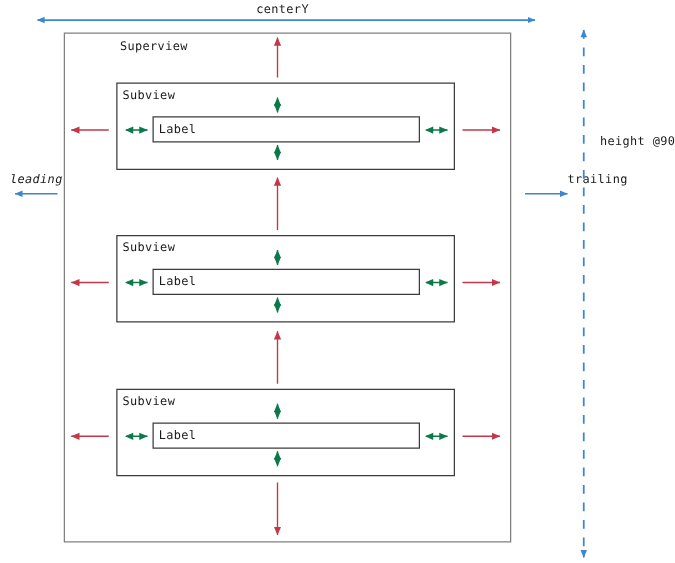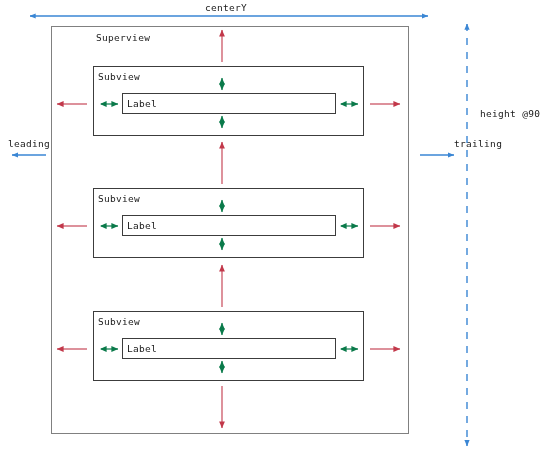--- a/index.html
+++ b/index.html
@@ -28,21 +28,21 @@
   .box.dark{border-color:#3c3c3c;}
   svg.ov{position:absolute;left:0;top:0;width:540px;height:450px;overflow:visible;}
 </style>
 </head>
 <body>
 
 <div id="stage">
 
   <div class="lbl" style="left:205px;top:2px;">centerY</div>
 
-  <div class="lbl" style="left:8px;top:138px;">leading</div>
+  <div class="lbl" style="left:8px;top:138px;font-style:italic;">leading</div>
 
   <div class="lbl" style="left:418px;top:138px;margin-left:36px;">trailing</div>
 
   <div class="lbl" style="left:480px;top:108px;">height @900</div>
 
   <div class="box" style="left:51px;top:26px;width:358px;height:408px;"></div>
   <div class="lbl" style="left:69px;top:32px;margin-left:27px;">Superview</div>
 
   <div class="box dark" style="left:93px;top:66px;width:271px;height:70px;"></div>
   <div class="lbl" style="left:98px;top:71px;">Subview</div>

